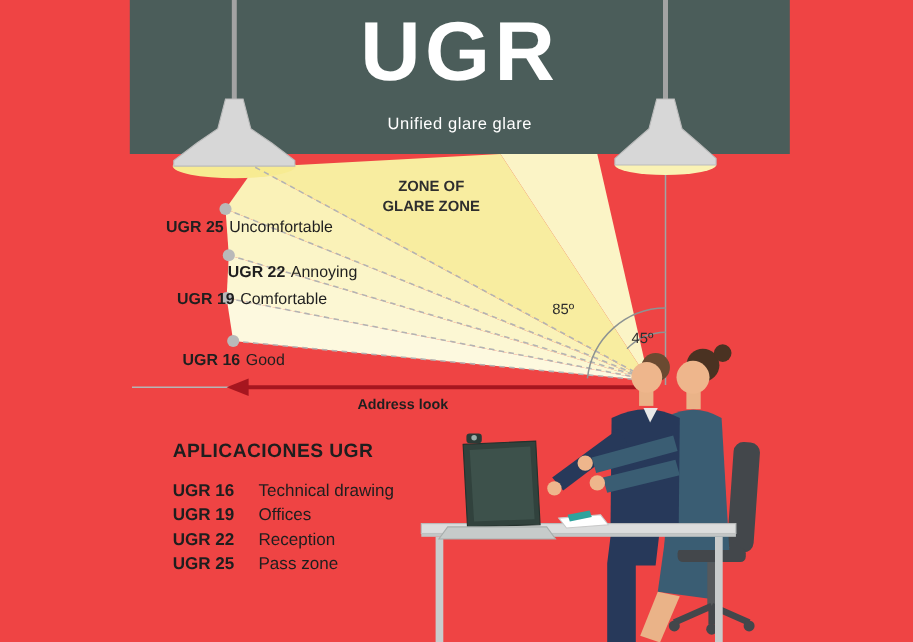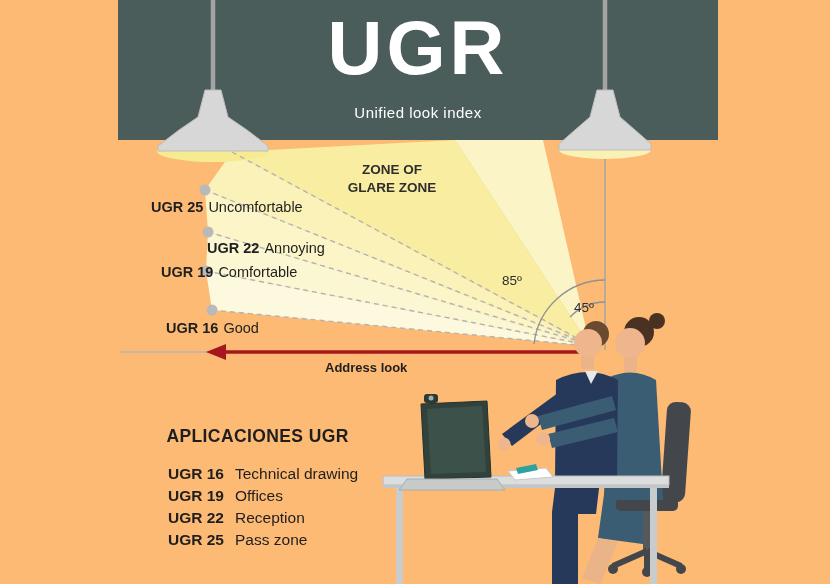--- a/index.html
+++ b/index.html
@@ -1,17 +1,17 @@
 <!DOCTYPE html>
 <html><head>
 <meta charset="utf-8">
 <style>
   html,body { margin:0; padding:0; background:#ffffff; }
   .canvas {
-    position:relative; width:830px; height:584px; background:#fdba74;
+    position:relative; width:830px; height:584px; background:#ef4444;
     font-family:"Liberation Sans", sans-serif; overflow:hidden;
   }
   
   .header {
     position:absolute; left:118px; top:0; width:600px; height:140px;
     background:#4b5d5a;
   }
   .ugr-title {
     position:absolute; left:0; right:0; top:10px; text-align:center;
     color:#ffffff; font-size:76px; font-weight:700; letter-spacing:4px;
@@ -36,34 +36,34 @@
   .gl-4 { left:166px; top:320px; }
   .angle-label { position:absolute; font-size:13.5px; color:#2e2e2e; }
   .angle-85 { left:502px; top:273px; }
   .angle-45 { left:574px; top:270px;margin-top:30px; }
   .arrow-label {
     position:absolute; left:325px; top:360px; font-size:13px;
     font-weight:700; color:#1f1f1f;
   }
 
   
-  .apps { position:absolute; left:157px; top:426px; color:#1e1e1e;text-align:center; }
+  .apps { position:absolute; left:157px; top:399px; color:#1e1e1e; }
   .apps-title { font-size:17.5px; font-weight:700; letter-spacing:0.4px; margin-bottom:16px; }
   .apps-row { display:flex; height:22px; align-items:center; font-size:15.5px; }
   .apps-ugr { width:78px; font-weight:700; }
   .apps-desc { font-weight:400; }
 </style>
 </head>
 <body>
 
 <div class="canvas">
 
   <div class="header">
     <div class="ugr-title">UGR</div>
-    <div class="ugr-subtitle">Unified look index</div>
+    <div class="ugr-subtitle">Unified glare glare</div>
   </div>
 
   <svg class="scene" width="830" height="584" viewBox="0 0 830 584">
 
     <line x1="213" y1="0" x2="213" y2="93" stroke="#a3a3a3" stroke-width="4.5"></line>
     <line x1="605" y1="0" x2="605" y2="93" stroke="#a3a3a3" stroke-width="4.5"></line>
 
     <line x1="605" y1="151" x2="605" y2="350" stroke="#9fa5a5" stroke-width="1.4"></line>
 
     <g>

